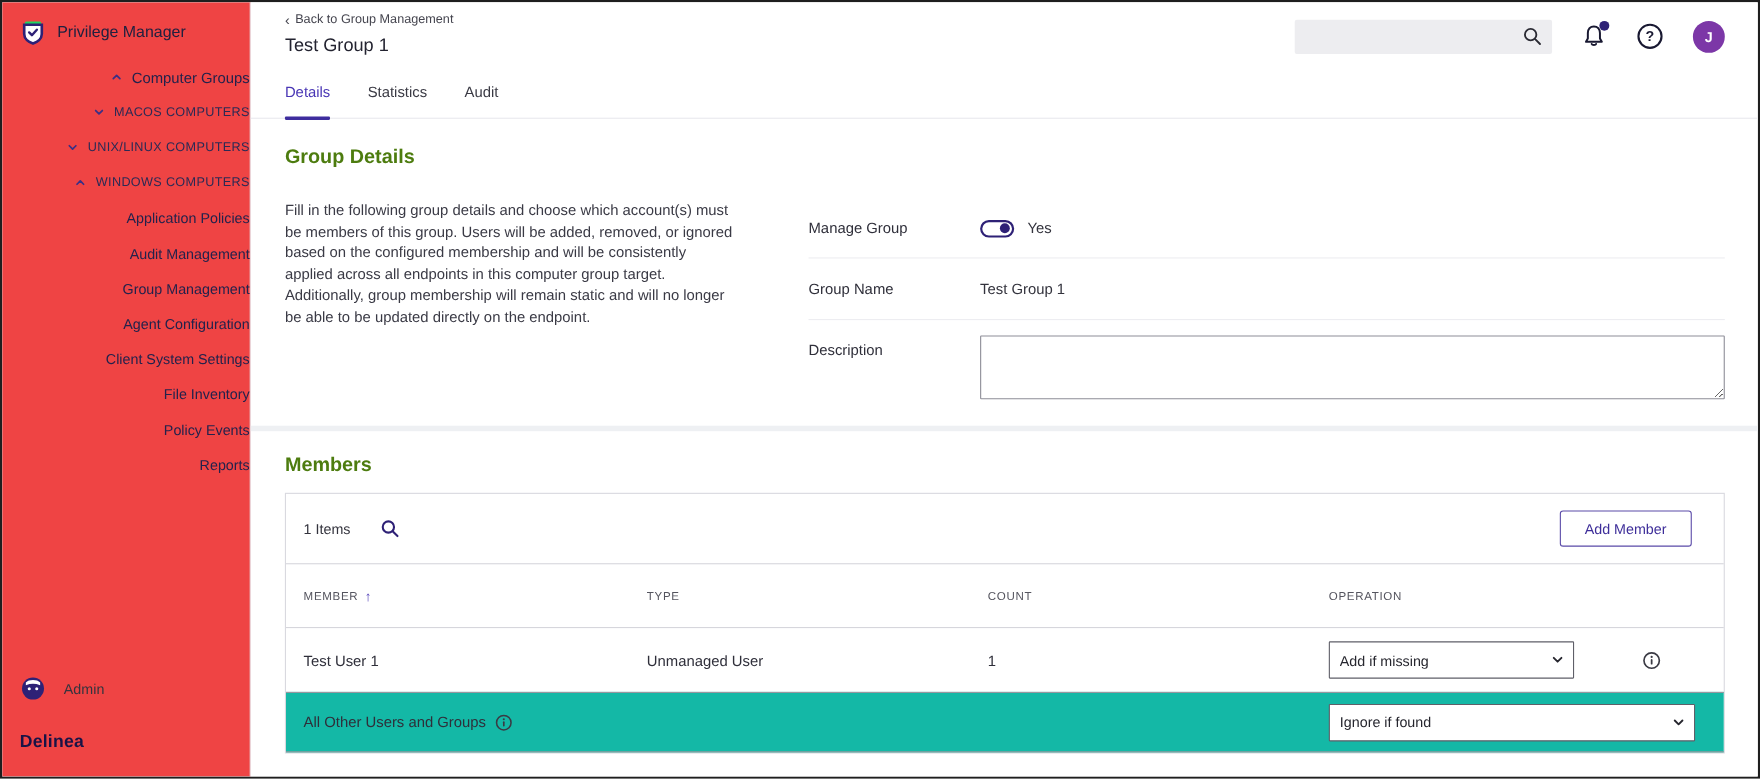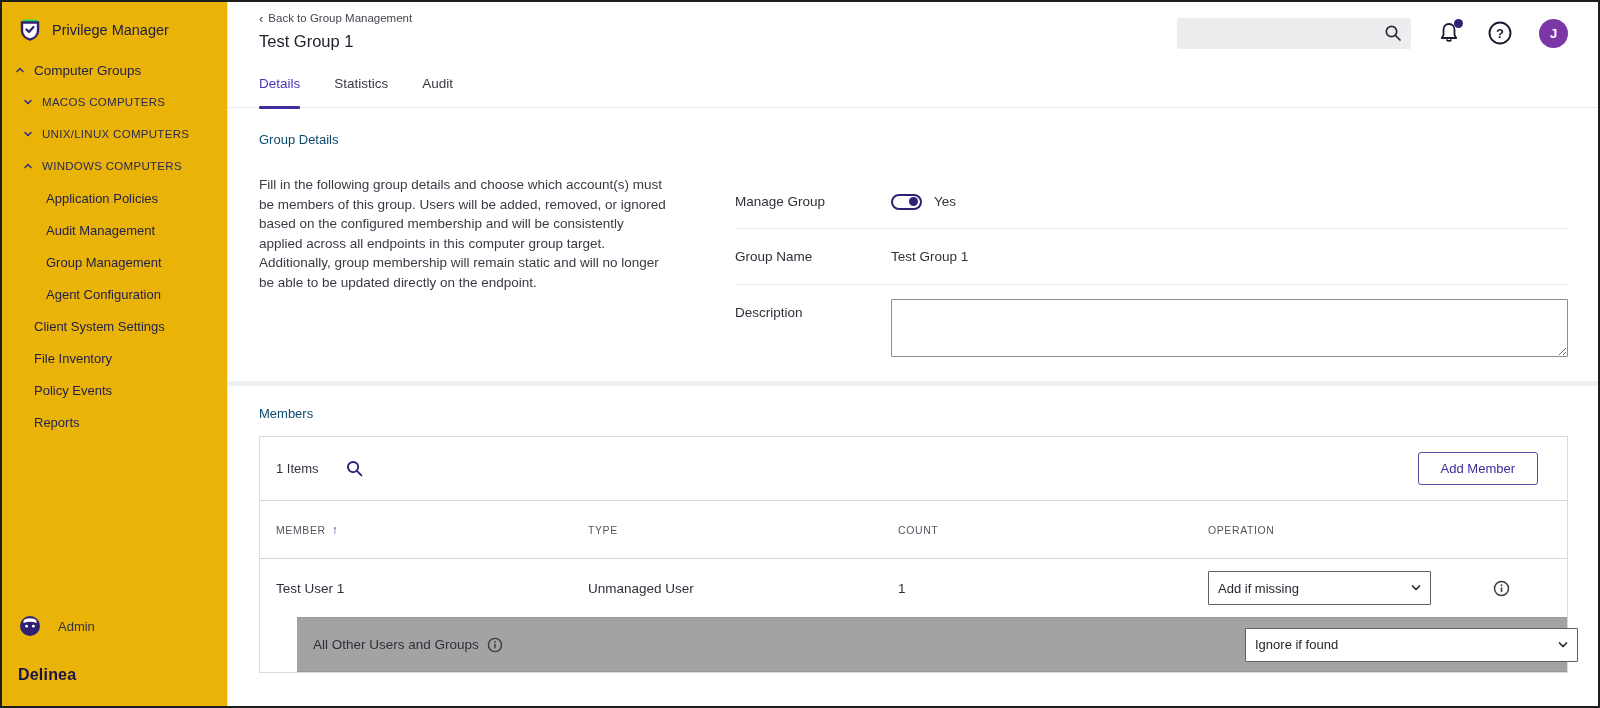--- a/index.html
+++ b/index.html
@@ -1,23 +1,23 @@
 <!DOCTYPE html>
 <html><head>
 <meta charset="utf-8">
 <style>
   * { margin:0; padding:0; box-sizing:border-box; }
   html,body { width:1600px; height:708px; font-family:"Liberation Sans", sans-serif; background:#fff; }
   .screen { width:1600px; height:708px; border:2px solid #1e1e1e; display:flex; background:#fff; overflow:hidden; }
 
   
-  .sidebar { width:226px; min-width:226px; border-right:1px solid #e4e4ea; display:flex; flex-direction:column; background:#eab308; }
+  .sidebar { width:226px; min-width:226px; border-right:1px solid #e4e4ea; display:flex; flex-direction:column; background:#ef4444; }
   .logo-row { display:flex; align-items:center; gap:10px; padding:16px 14px 12px 16px; }
   .logo-row .brand-name { font-size:14.5px; color:#21203f; }
-  .nav { display:flex; flex-direction:column; }
+  .nav { display:flex; flex-direction:column;align-items:flex-end; }
   .nav-item { height:32px; display:flex; align-items:center; cursor:pointer; color:#23224c; }
   .nav-item .chev { width:12px; height:12px; margin-right:8px; flex:0 0 12px; color:#3a2f86; }
   .lvl1 { padding-left:12px; font-size:13.5px; }
   .lvl2 { padding-left:20px; font-size:11.5px; letter-spacing:.3px; color:#2b2a55; }
   .lvl3 { padding-left:44px; font-size:13px; }
   .lvl1p { padding-left:32px; font-size:13px; }
   .sidebar-bottom { margin-top:auto; }
   .admin-row { display:flex; align-items:center; gap:16px; padding:14px 16px; font-size:13px; color:#35343e; cursor:pointer; }
   .wordmark { padding:14px 16px 22px 16px; font-size:16px; font-weight:800; color:#191346; letter-spacing:.2px; }
 
@@ -35,21 +35,21 @@
   .bell-badge { position:absolute; top:-2px; right:-2px; width:9px; height:9px; border-radius:50%; background:#2e2176; }
   .avatar { width:29px; height:29px; border-radius:50%; background:#7c37a7; color:#fff; font-size:13px; font-weight:700; display:flex; align-items:center; justify-content:center; cursor:pointer; }
 
   .tabs { display:flex; gap:34px; padding:22px 30px 0 31px; border-bottom:1px solid #e9e9ee; }
   .tab { font-size:13.5px; color:#3a3a44; padding-bottom:16px; cursor:pointer; position:relative; }
   .tab.active { color:#4936b5; }
   .tab.active::after { content:""; position:absolute; left:0; right:0; bottom:-2px; height:3px; background:#3e2d9e; border-radius:1px; }
 
   
   .gd-section { padding:24px 30px 18px 31px; }
-  .section-heading { font-size:13px; font-weight:400; color:#0c4a6e; }
+  .section-heading { font-size:18px; font-weight:700; color:#4d7c0f; }
   .gd-cols { display:flex; margin-top:28px; }
   .gd-desc { width:408px; font-size:13.5px; line-height:19.5px; color:#3a3a45; }
   .gd-form { flex:1; margin-left:68px; }
   .form-row { display:flex; align-items:center; }
   .form-row.bordered { border-bottom:1px solid #ededf1; }
   .form-label { width:156px; min-width:156px; font-size:13.5px; color:#2f2f3a; }
   .row-manage { height:54px; }
   .row-name { height:56px; }
   .row-desc { padding:14px 0 6px 0; align-items:flex-start; }
   .toggle-wrap { display:flex; align-items:center; gap:12px; }
@@ -74,21 +74,21 @@
   .sort-arrow { color:#4936b5; font-size:12px; }
   .trow { height:58px; }
   .td { font-size:13.5px; color:#2f2f3a; }
   .op-cell { display:flex; align-items:center; }
   .select-wrap { position:relative; display:inline-block; }
   .select-wrap select { appearance:none; -webkit-appearance:none; height:34px; border:1px solid #5f5f68; border-radius:1px; background:#fff; font-size:13px; font-family:"Liberation Sans", sans-serif; color:#26262e; padding:0 30px 0 9px; cursor:pointer; }
   .select-wrap .sel-chev { position:absolute; right:9px; top:11px; pointer-events:none; }
   .w-op1 select { width:223px; }
   .w-op2 select { width:333px; }
   .row-info { margin-left:62px; display:flex; cursor:pointer; }
-  .gray-row { height:55px; background:#a3a3a3; border-top:1px solid #97979f; border-bottom:1px solid #97979f;margin-left:37px; }
+  .gray-row { height:55px; background:#14b8a6; border-top:1px solid #97979f; border-bottom:1px solid #97979f; }
   .gray-label-cell { grid-column:1 / 4; display:flex; align-items:center; gap:8px; font-size:13.5px; color:#2f2f3a; }
   .inline-info { display:flex; cursor:pointer; }
 
   svg { display:block; }
 </style>
 </head>
 <body>
 
 <div class="screen">
 

